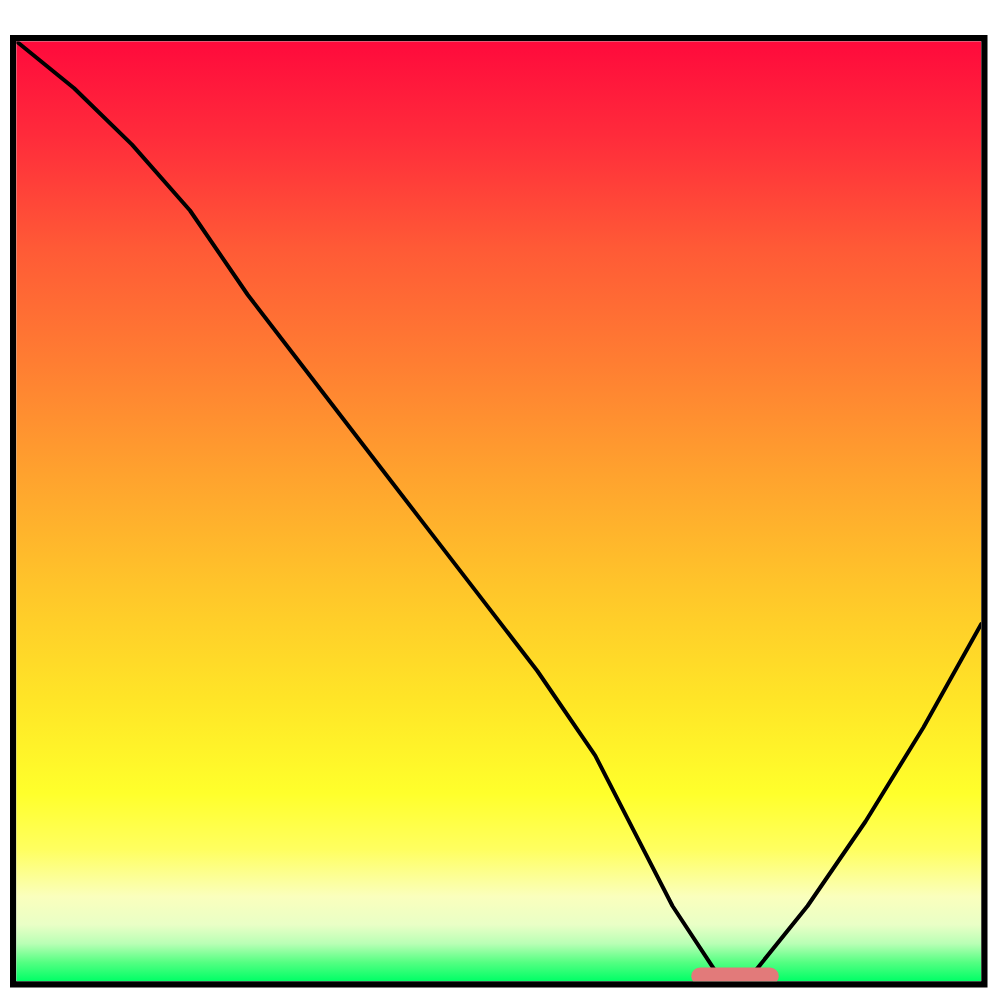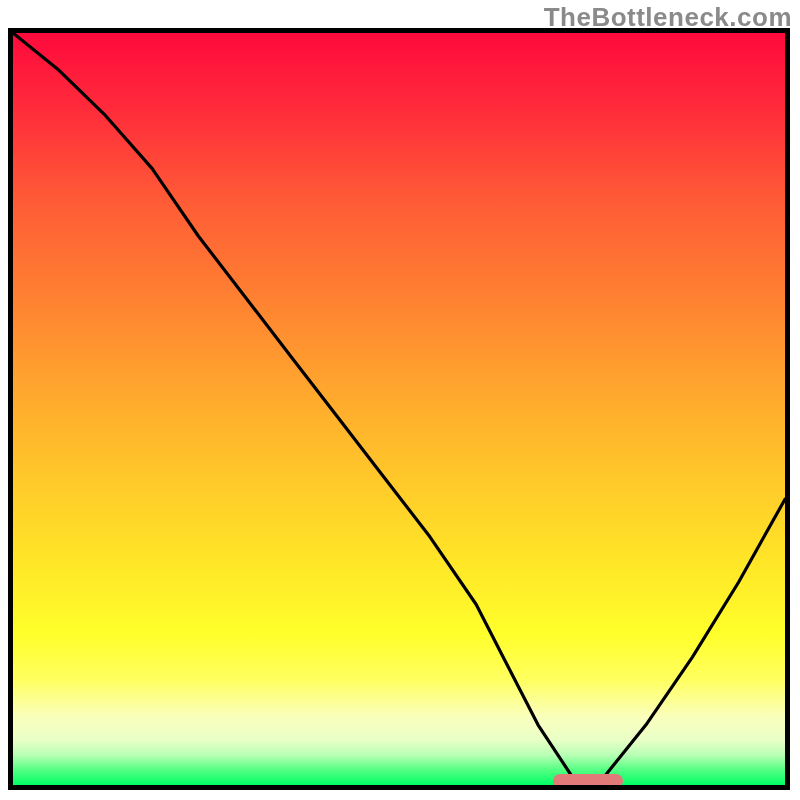--- a/index.html
+++ b/index.html
@@ -74,21 +74,20 @@
     opacity: 0;
     pointer-events: none;
     font-size: 1px;
   }
 </style>
 </head>
 <body>
 
 <div class="frame">
 
-  <div class="watermark">TheBottleneck.com</div>
 
   <div class="plot-border">
     <div class="gradient"></div>
 
     <svg class="curve" viewBox="0 0 772 752" preserveAspectRatio="none">
       <path id="curve-path" fill="none" stroke="#000" stroke-width="3.2" stroke-linejoin="round" stroke-linecap="round" d="M0.0 0.0 L46.3 37.6 L92.6 82.7 L139.0 135.4 L185.3 203.0 L231.6 263.2 L277.9 323.4 L324.2 383.5 L370.6 443.7 L416.9 503.8 L463.2 571.5 L494.1 631.7 L525.0 691.8 L559.7 744.5 L590.6 744.5 L633.0 691.8 L679.4 624.2 L725.7 549.0 L772.0 466.2"></path>
     </svg>
 
     <div id="marker" class="marker" style="left: 540.4px; width: 69.48px; bottom: -3px;"></div>
   </div>

